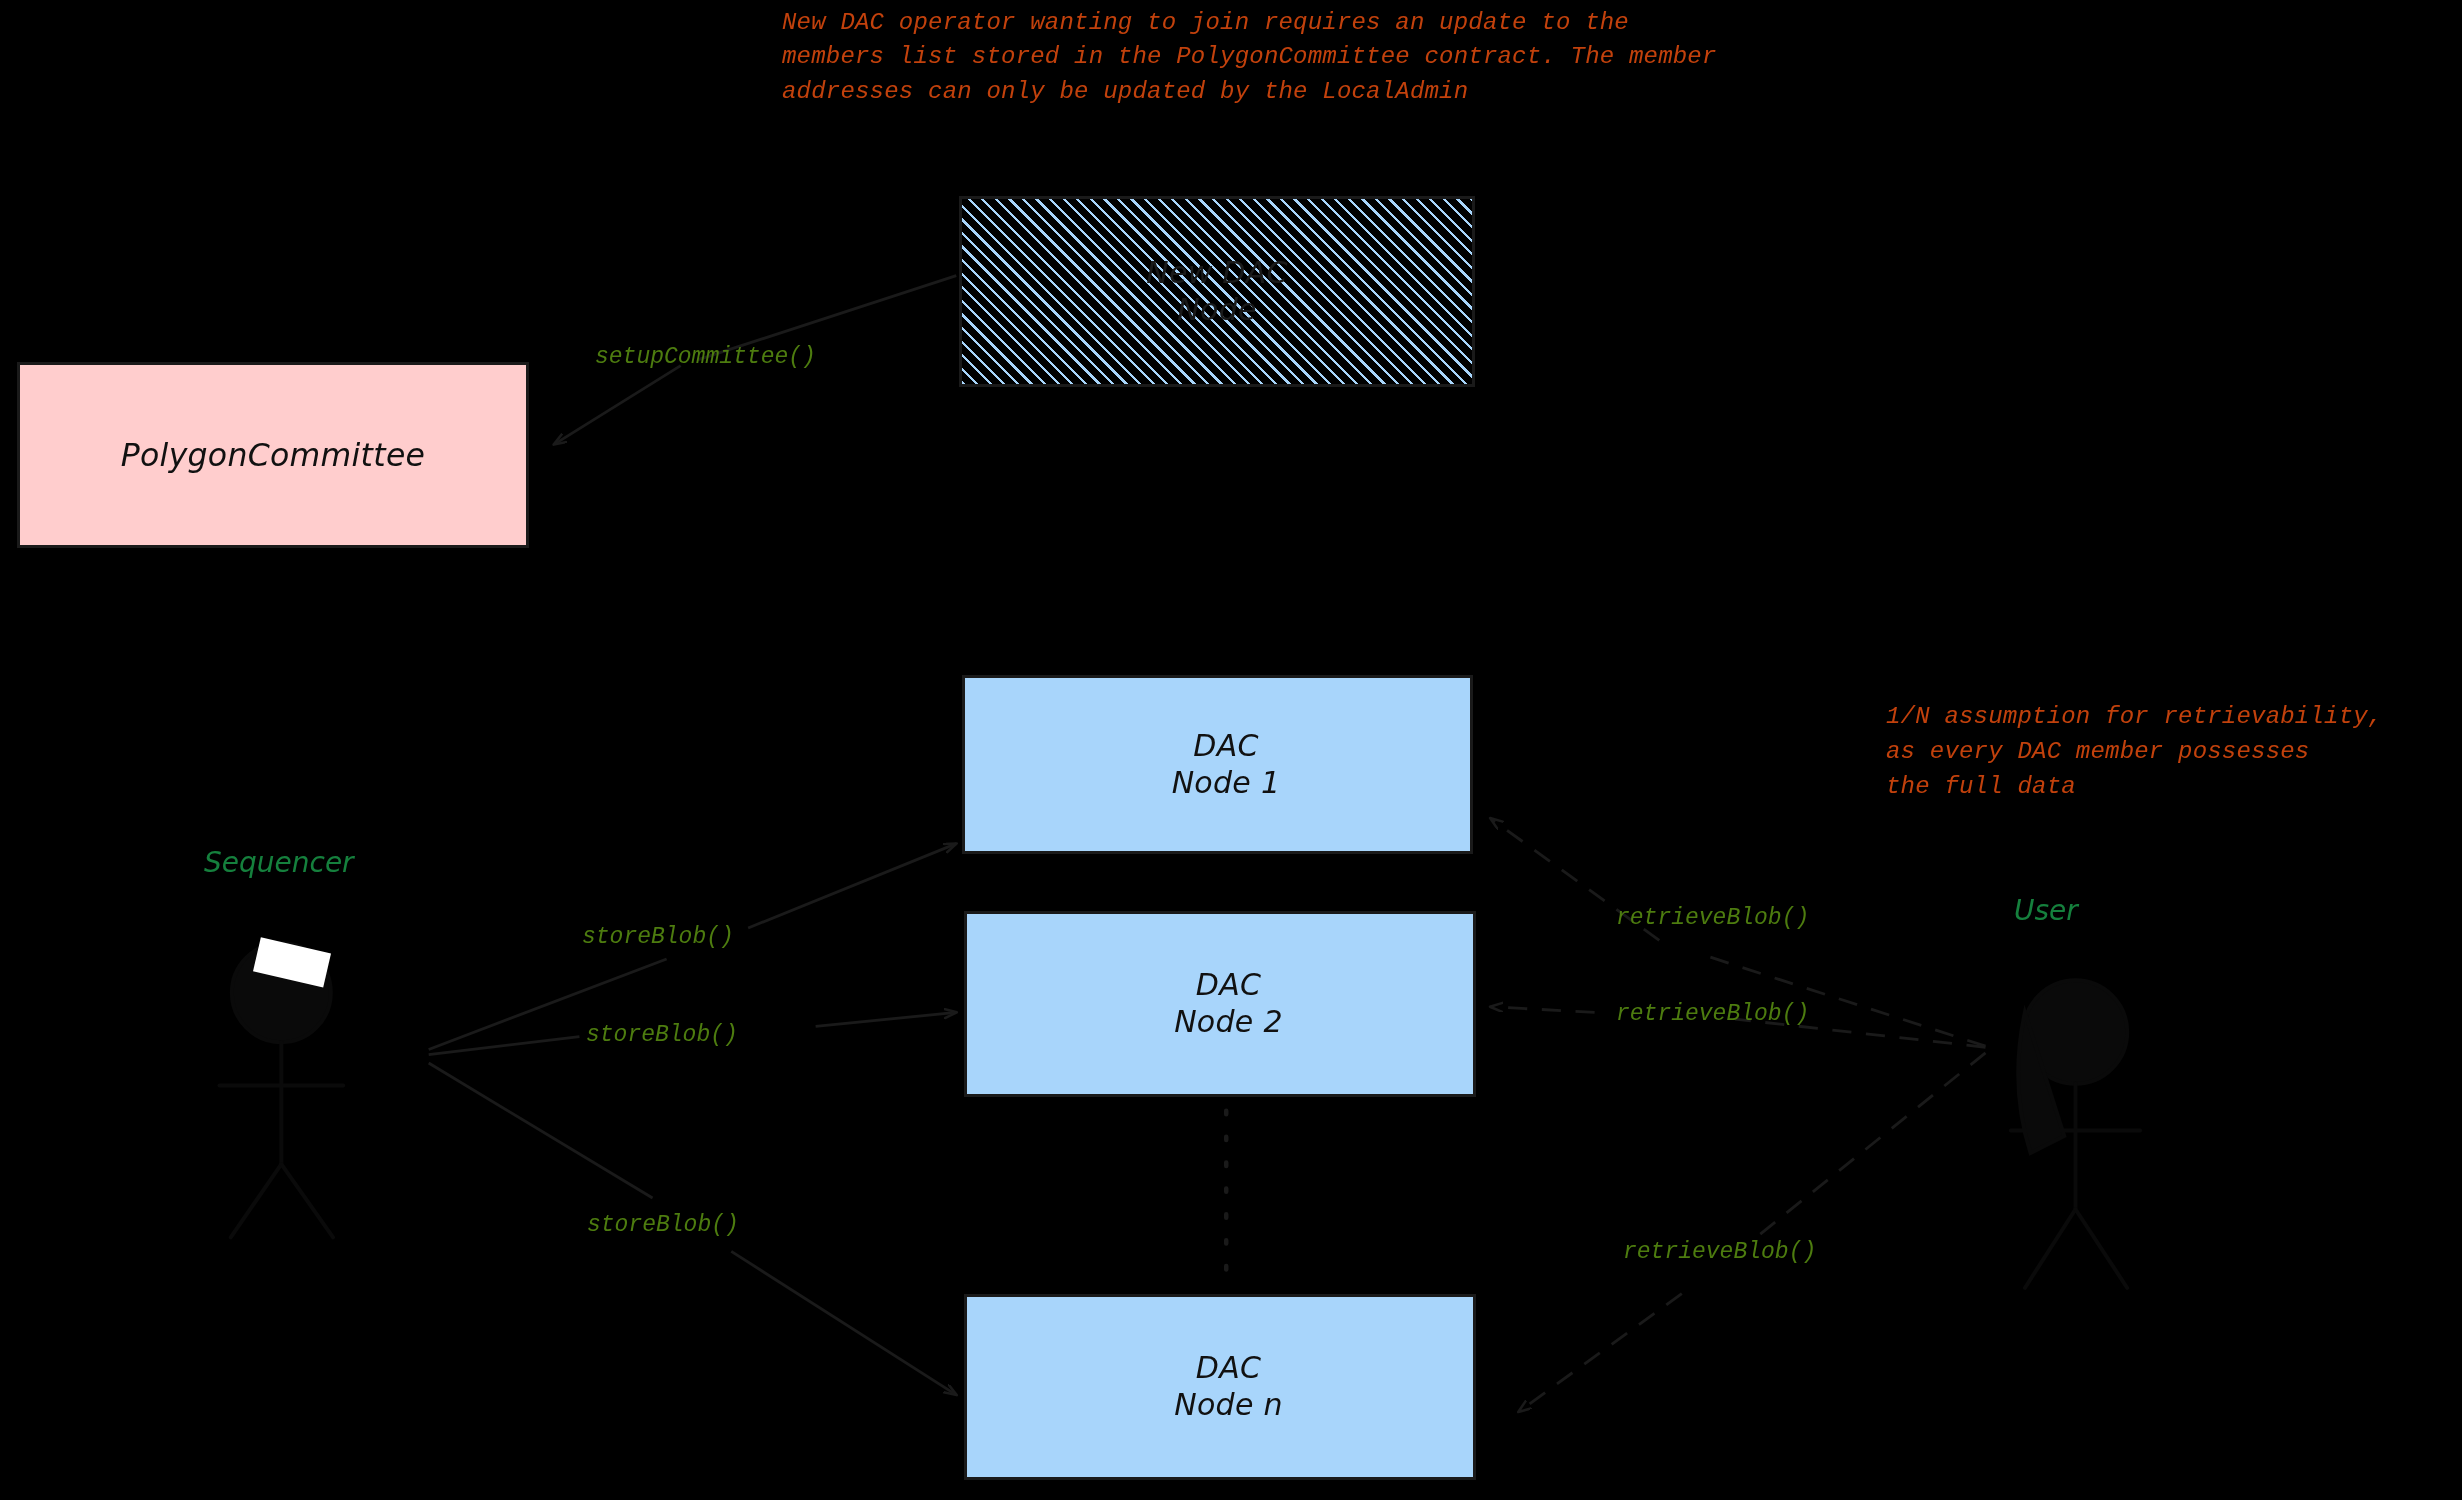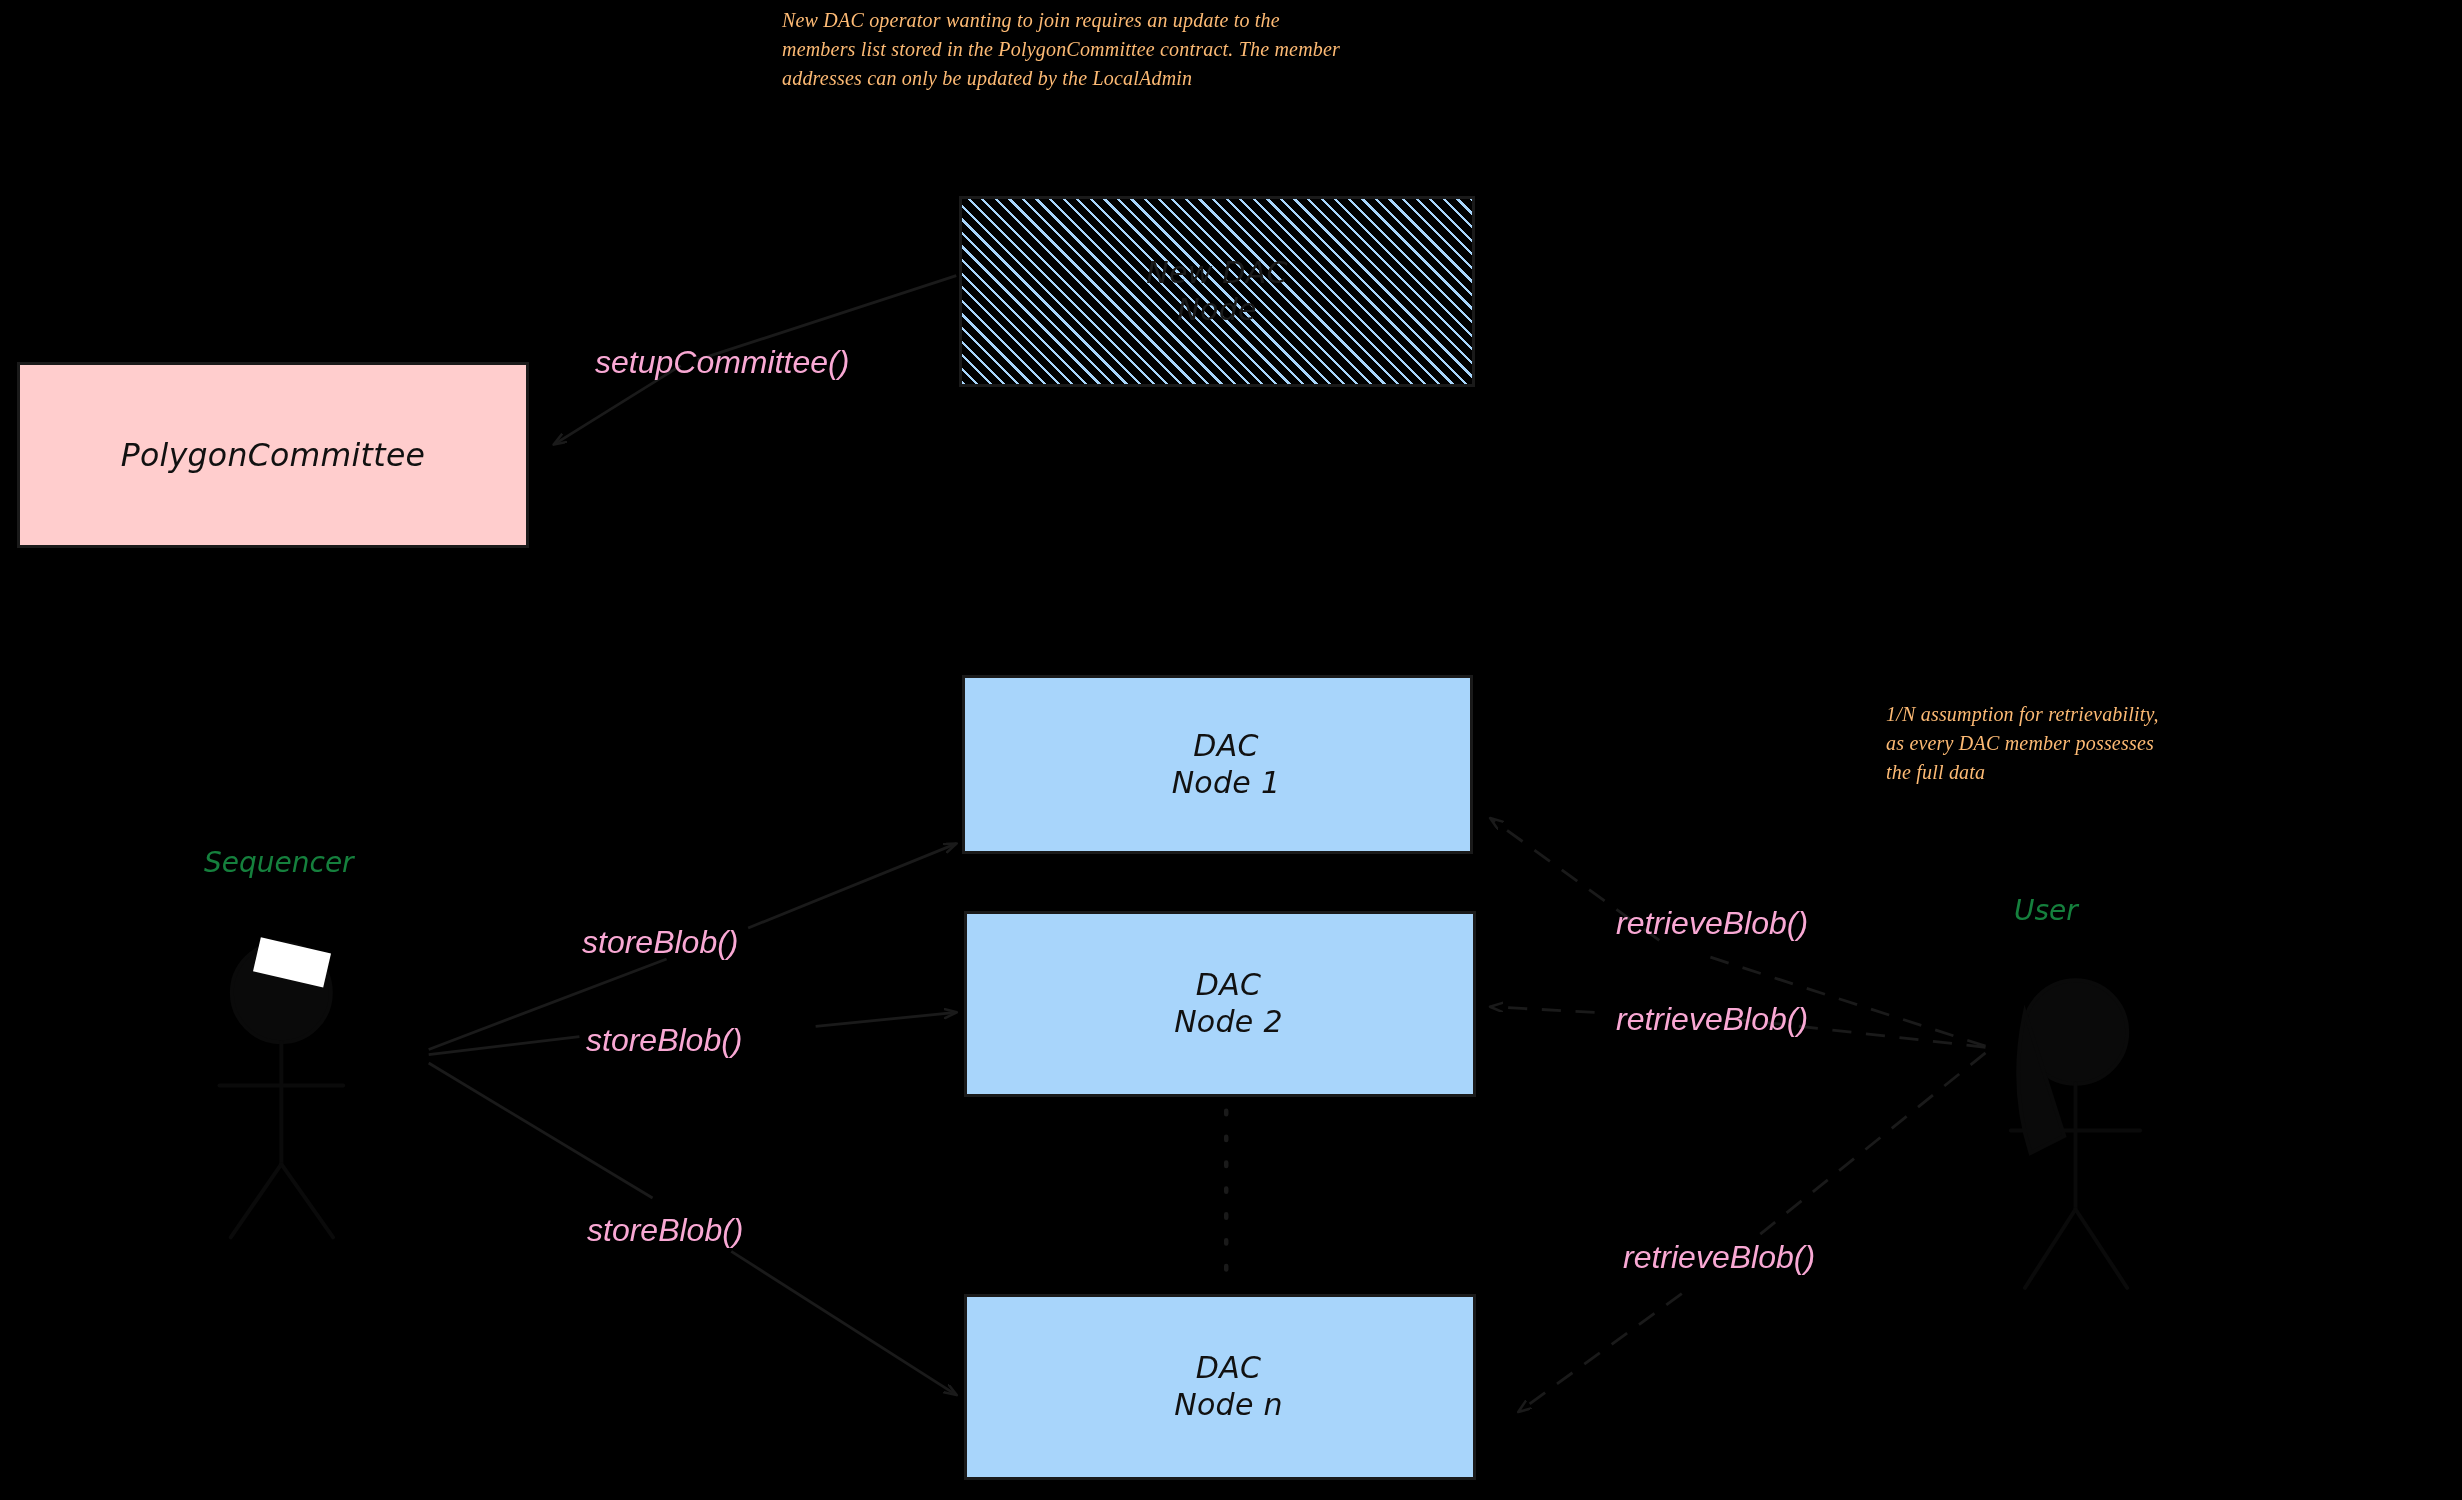--- a/index.html
+++ b/index.html
@@ -11,25 +11,25 @@
             display:flex;flex-direction:column;align-items:center;justify-content:center;
             text-align:center;line-height:1.22;}
   .node-box .lbl{color:#111;font-size:30px;font-family:"DejaVu Sans",sans-serif;
                  font-style:italic;letter-spacing:0.3px;}
   .dac{background:#a8d5fb;padding-left:17px;}
   .committee{background:#ffcdcd;}
   .committee .lbl{font-size:31.5px;}
   .hatch{background:
       repeating-linear-gradient(45deg,#a8d5fb 0px,#a8d5fb 2.3px,#000 2.3px,#000 9.6px);}
   .hatch .lbl{color:#1a1a1a;}
-  .note{position:absolute;color:#fdba74;font-size:20px;line-height:1.45;
-        font-style:italic;font-family:Liberation Serif, serif;
+  .note{position:absolute;color:#c2410c;font-size:24px;line-height:1.45;
+        font-style:italic;font-family:Liberation Mono, monospace;
         letter-spacing:0.2px;white-space:pre-line;}
-  .edge-label{position:absolute;color:#f9a8d4;font-size:32px;font-style:italic;
-              font-family:Liberation Sans, sans-serif;white-space:nowrap;}
+  .edge-label{position:absolute;color:#4d7c0f;font-size:23px;font-style:italic;
+              font-family:Liberation Mono, monospace;white-space:nowrap;}
   .actor-label{position:absolute;color:#15803d;font-size:28px;font-style:italic;
                font-family:"DejaVu Sans",sans-serif;white-space:nowrap;}
 </style>
 </head>
 <body>
 
 <div id="stage">
 
   <div class="note" style="left:782px;top:5.6px;width:1159px;">New DAC operator wanting to join requires an update to the
 members list stored in the PolygonCommittee contract. The member

